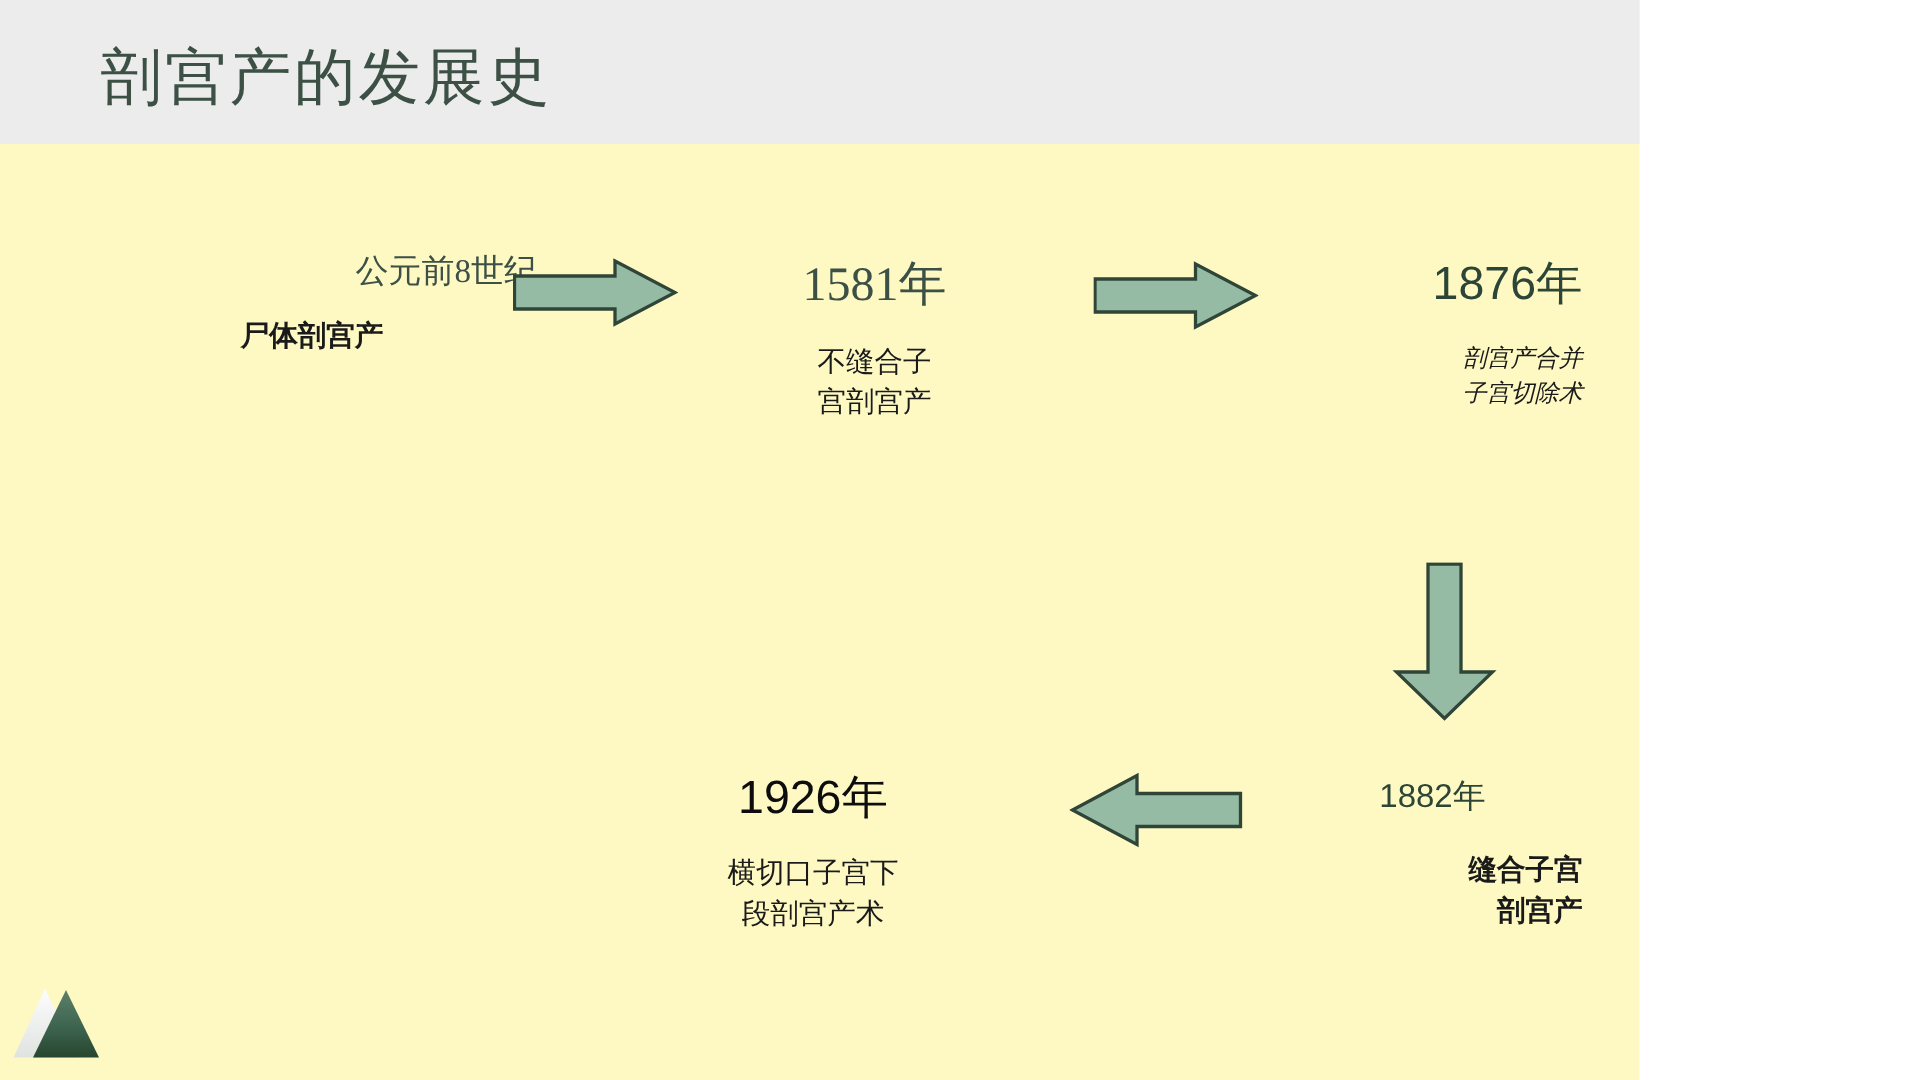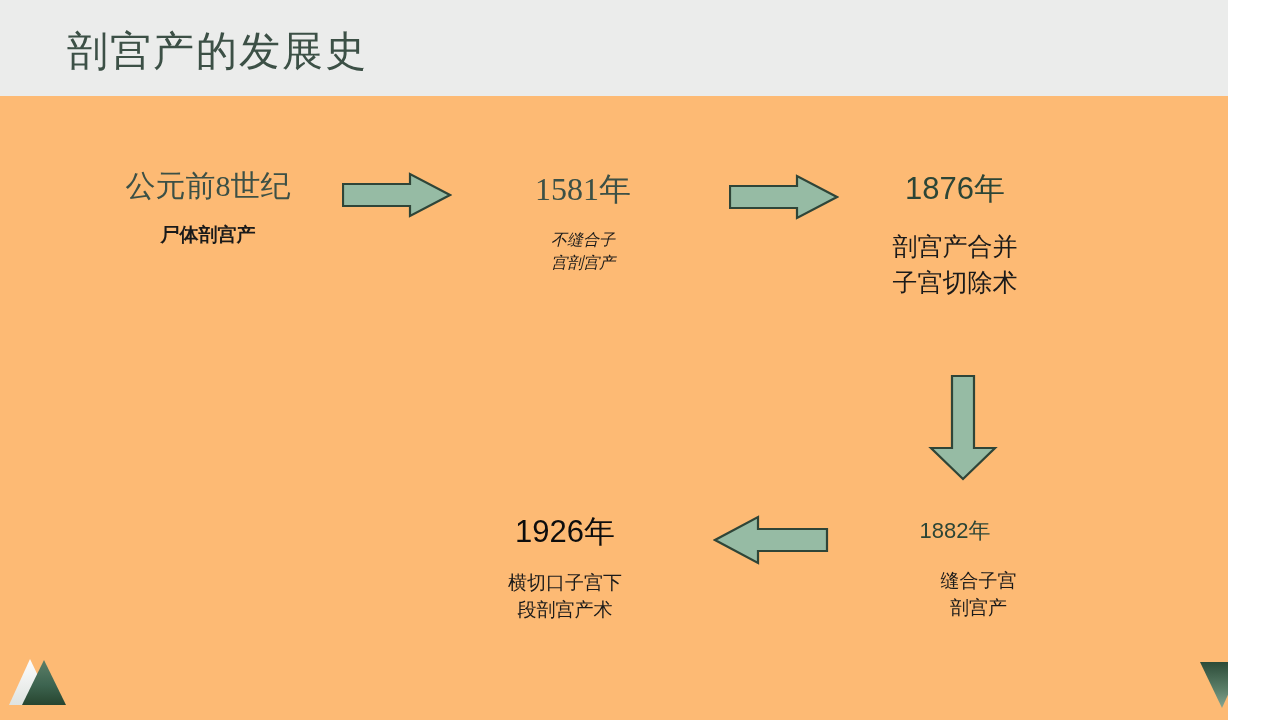--- a/index.html
+++ b/index.html
@@ -10,23 +10,23 @@
   body {
     width: 1280px;
     height: 720px;
     background: #ffffff;
     font-family: "Liberation Serif", "DejaVu Serif", serif;
     overflow: hidden;
     position: relative;
   }
   .slide {
     position: relative;
-    width: 1228px;
+    width: 1093px;
     height: 720px;
-    background: #fdba74;
+    background: #fef9c3;
     overflow: hidden;
   }
 
   
   .header-band {
     position: absolute;
     left: 0;
     top: 0;
     width: 1280px;
     height: 96px;
@@ -69,46 +69,47 @@
     font-family: "Liberation Sans", "DejaVu Sans", sans-serif;
     color: #2c4536;
   }
   .year-sans-black {
     font-family: "Liberation Sans", "DejaVu Sans", sans-serif;
     color: #0d0d0d;
   }
 
   
   #node-1 { left: 58px;  top: 168px; width: 300px; }
-  #node-1 .node-year   { font-size: 30px; }
+  #node-1 .node-year   { font-size: 22px; text-align: right; }
   #node-1 .node-caption{ font-size: 19px; margin-top: 18px; font-weight: bold; }
 
   
   #node-2 { left: 468px; top: 170px; width: 230px; }
   #node-2 .node-year   { font-size: 32px; }
-  #node-2 .node-caption{ font-size: 16px; margin-top: 21px; font-style: italic; }
-
-  
-  #node-3 { left: 855px; top: 170px; width: 200px; }
+  #node-2 .node-caption{ font-size: 19px; margin-top: 21px; }
+
+  
+  #node-3 { left: 855px; top: 170px; width: 200px; text-align: right; }
   #node-3 .node-year   { font-size: 31px; }
-  #node-3 .node-caption{ font-size: 25px; margin-top: 22px; }
-
-  
-  #node-4 { left: 455px; top: 513px; width: 220px; }
+  #node-3 .node-caption{ font-size: 16px; margin-top: 22px; font-style: italic; }
+
+  
+  #node-4 { left: 432px; top: 513px; width: 220px; }
   #node-4 .node-year   { font-size: 31px; }
   #node-4 .node-caption{ font-size: 19px; margin-top: 20px; }
 
   
   #node-5 { left: 855px; top: 518px; width: 200px; }
   #node-5 .node-year   { font-size: 22px; }
   #node-5 .node-caption{
     font-size: 19px;
     margin-top: 24px;
-    text-align: center;
+    text-align: right;
     padding-left: 47px;
+    font-weight: bold;
   }
 
   
   .arrow { position: absolute; }
   #arrow-1 { left: 342px; top: 172px; }
   #arrow-2 { left: 729px; top: 174px; }
   #arrow-3 { left: 928px; top: 375px; }
   #arrow-4 { left: 713px; top: 514px; }
 
   

